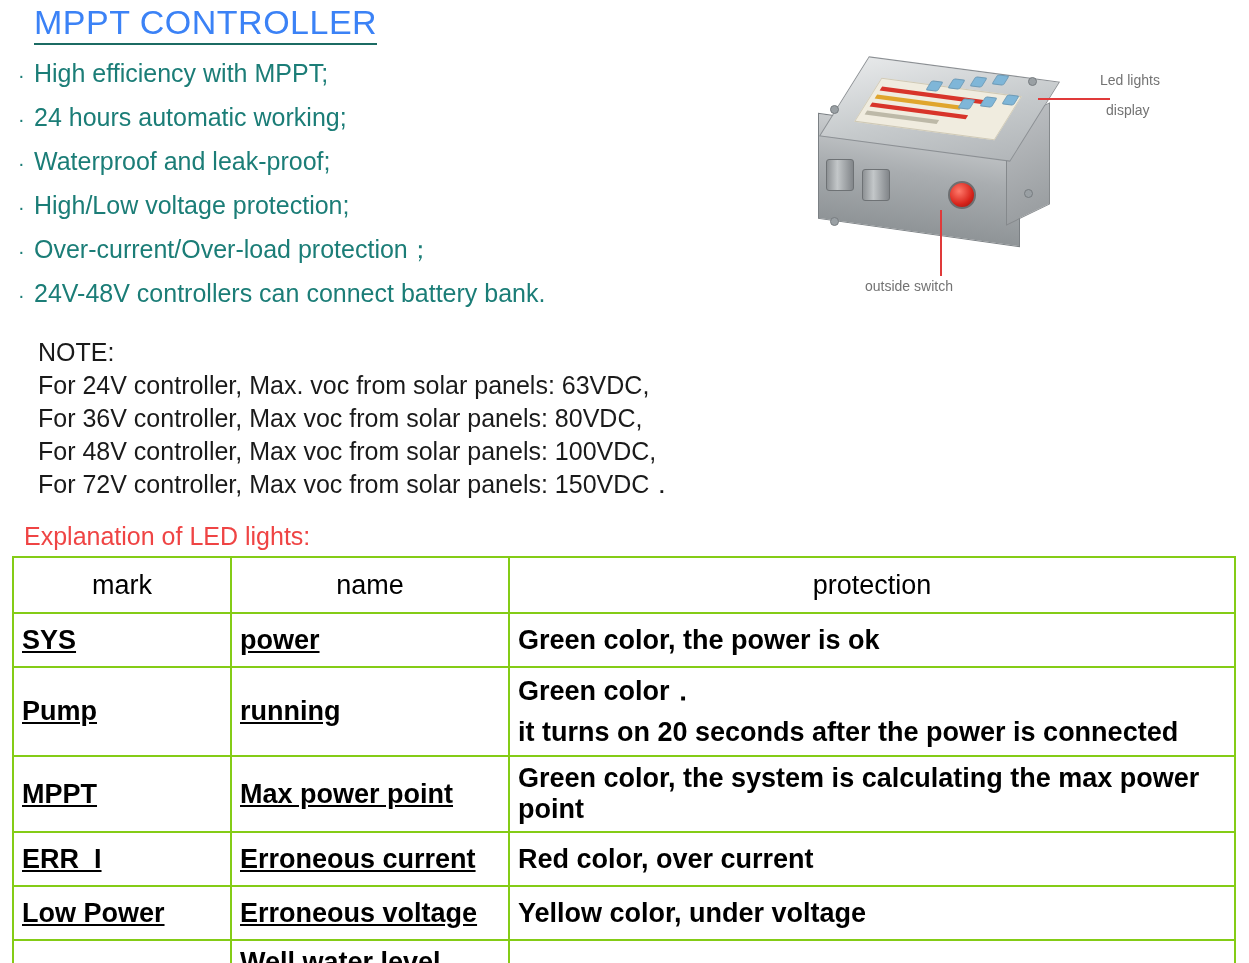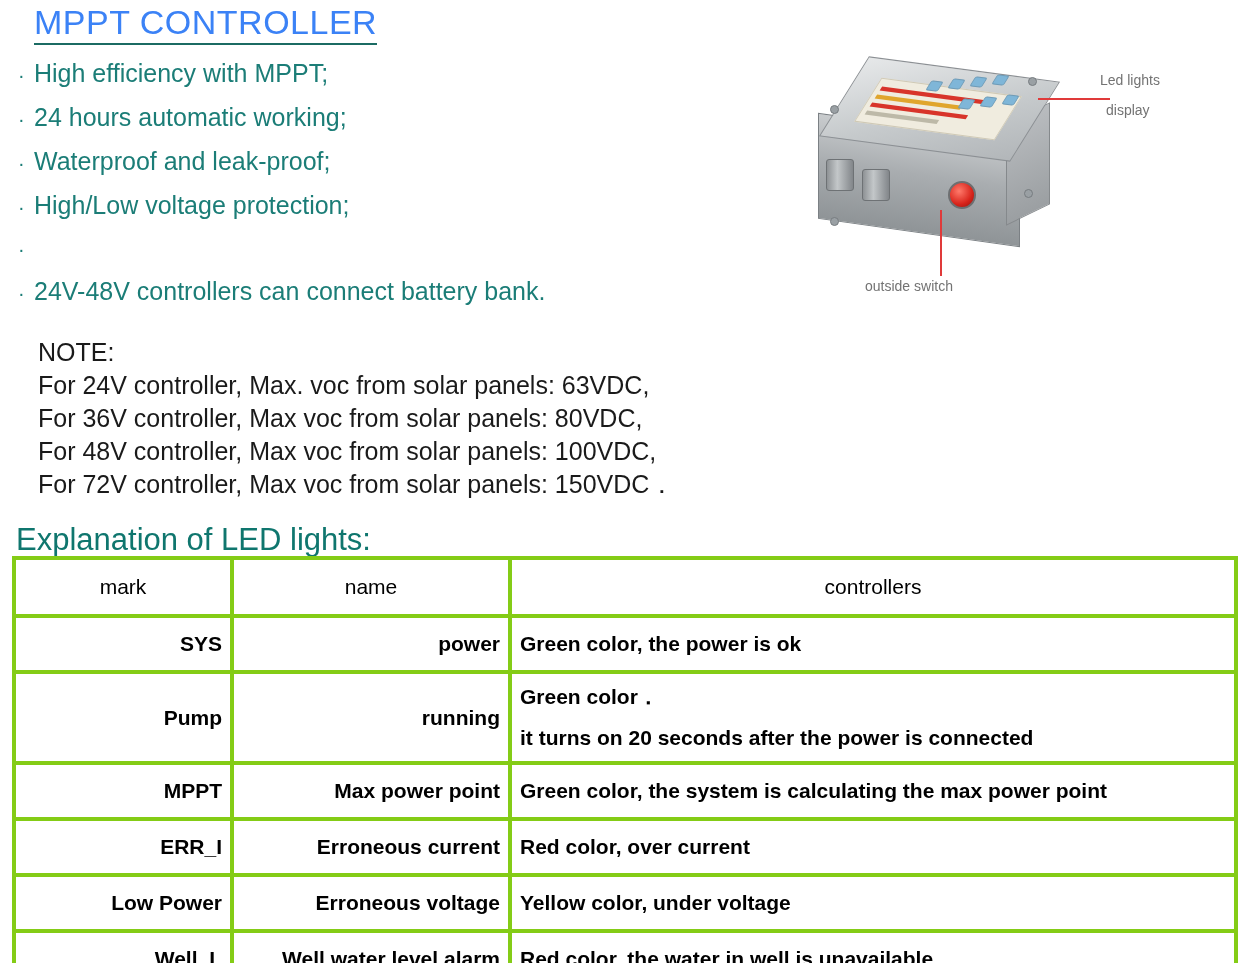--- a/index.html
+++ b/index.html
@@ -58,24 +58,24 @@
     top: 336px;
     font-size: 25px;
     color: #1a1a1a;
     line-height: 33px;
     white-space: nowrap;
   }
 
   
   .explain-heading {
     position: absolute;
-    left: 16px;
+    left: 24px;
     top: 522px;
-    font-size: 31px;
-    color: #0f766e;
+    font-size: 25px;
+    color: #ef4444;
   }
 
   
   .photo-area {
     position: absolute;
     left: 770px;
     top: 40px;
     width: 470px;
     height: 290px;
   }
@@ -187,41 +187,42 @@
   
   table.led-table {
     position: absolute;
     left: 12px;
     top: 556px;
     width: 1222px;
     border-collapse: collapse;
     table-layout: fixed;
   }
   table.led-table td, table.led-table th {
-    border: 4px solid #84cc16;
-    font-size: 21px;
+    border: 2px solid #84cc16;
+    font-size: 27px;
     padding: 6px 8px;
     color: #000;
   }
   .col-mark   { width: 218px; }
   .col-name   { width: 278px; }
   .col-expl   { width: 726px; }
 
   .hdr td {
     text-align: center;
     font-weight: normal;
     font-size: 22px;
     height: 42px;
   }
   .body-row td {
     height: 40px;
   }
   .c-center {
-    text-align: right;
+    text-align: left;
     font-weight: bold;
+    text-decoration: underline;
   }
   .c-left {
     text-align: left;
     font-weight: bold;
     padding-left: 12px;
   }
   .two-line {
     line-height: 34px;
   }
   .two-line div:first-child { margin-bottom: 7px; }
@@ -243,20 +244,21 @@
   <div class="feature-row">
     <span class="bullet">·</span>
     <span>Waterproof and leak-proof;</span>
   </div>
   <div class="feature-row">
     <span class="bullet">·</span>
     <span>High/Low voltage protection;</span>
   </div>
   <div class="feature-row">
     <span class="bullet">·</span>
+    <span>Over-current/Over-load protection；</span>
   </div>
   <div class="feature-row">
     <span class="bullet">·</span>
     <span>24V-48V controllers can connect battery bank.</span>
   </div>
 </div>
 
 <div class="photo-area">
 
   <div class="device">
@@ -311,21 +313,21 @@
 <table class="led-table">
   <colgroup>
     <col class="col-mark">
       <col class="col-name">
       <col class="col-expl">
   </colgroup>
   <tbody>
     <tr class="hdr">
       <td>mark</td>
       <td>name</td>
-      <td>controllers</td>
+      <td>protection</td>
     </tr>
 
     <tr class="body-row">
       <td class="c-center">SYS</td>
       <td class="c-center">power</td>
       <td class="c-left">Green color,  the power is ok</td>
     </tr>
 
     <tr class="body-row">
       <td class="c-center">Pump</td>

